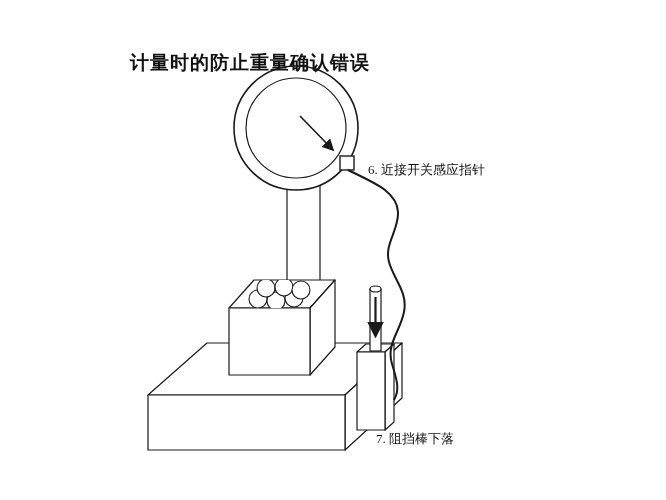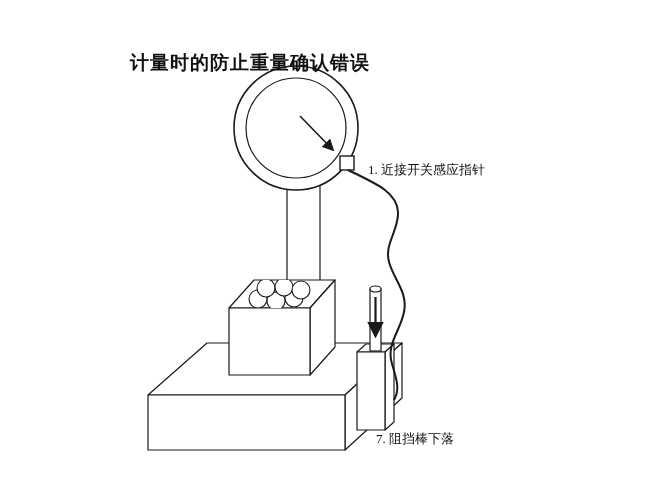--- a/index.html
+++ b/index.html
@@ -91,16 +91,16 @@
 
     <path d="M 348 170
              C 375 183, 397 192, 398 212
              C 399 230, 384 244, 389 262
              C 394 280, 408 292, 404 312
              C 400 332, 386 344, 392 364
              C 397 380, 400 390, 394 400" fill="none" stroke="#1a1a1a" stroke-width="2"></path>
   </svg>
 
   <div class="diagram-title">计量时的防止重量确认错误</div>
-  <div class="callout callout-1">1. 近接开关感应指针</div>
+  <div class="callout callout-1">6. 近接开关感应指针</div>
   <div class="callout callout-2">7. 阻挡棒下落</div>
 
 </div>
 
 </body></html>

